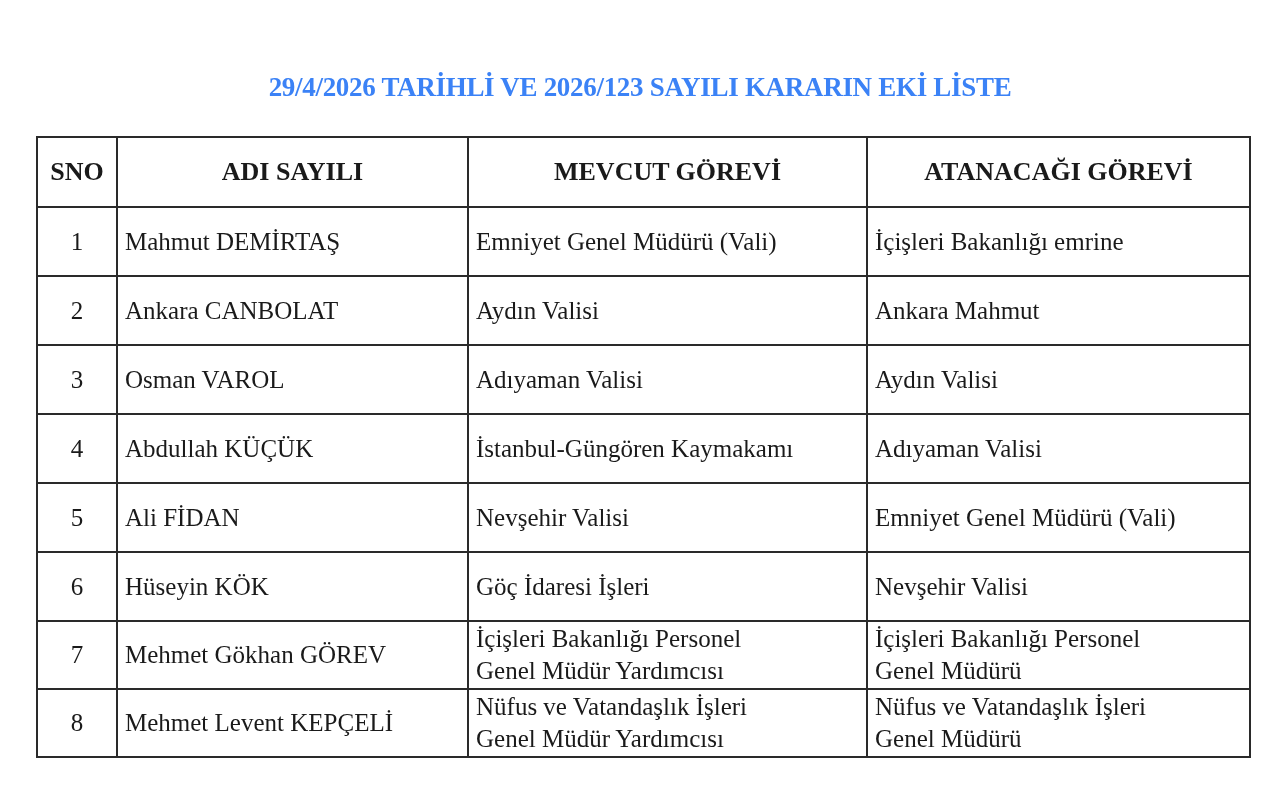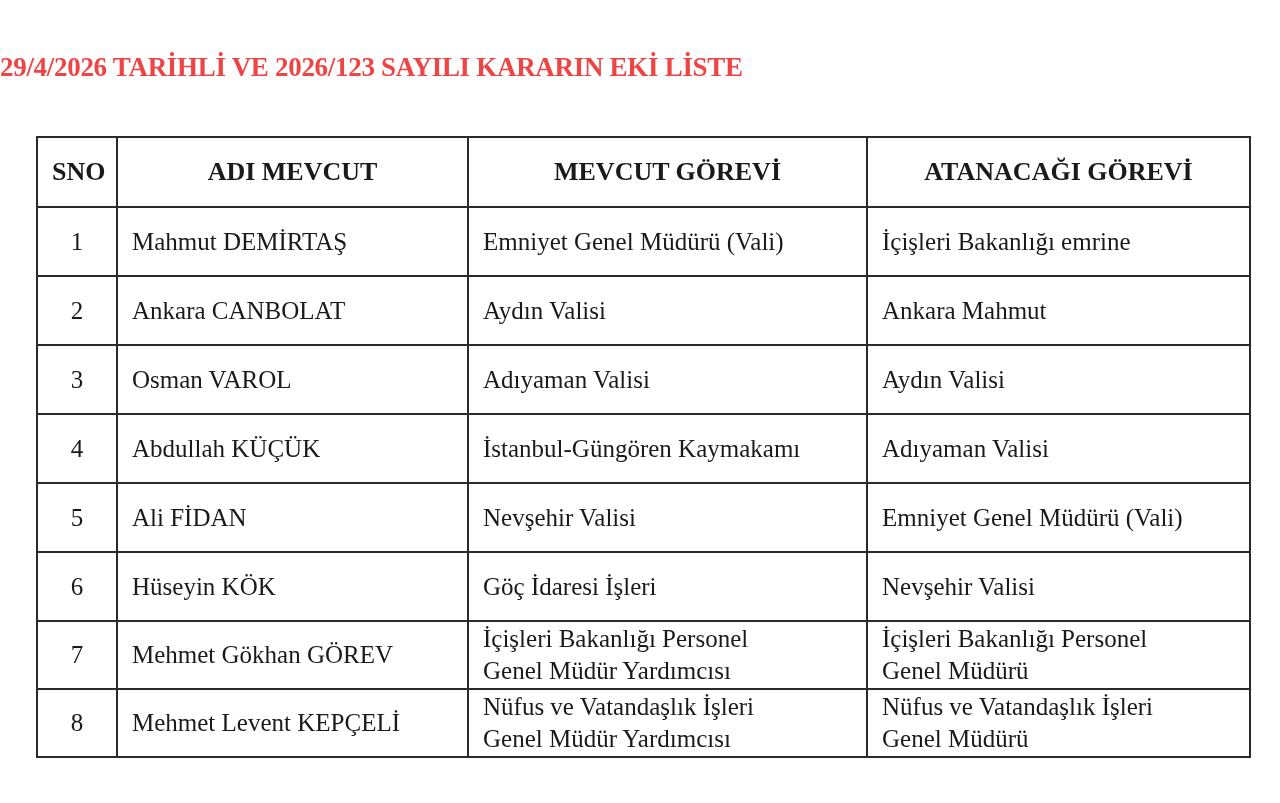--- a/index.html
+++ b/index.html
@@ -1,30 +1,30 @@
 <!DOCTYPE html>
 <html><head>
   <meta charset="utf-8">
   <style>
     html, body { margin: 0; padding: 0; background: #ffffff; }
     body {
       width: 1280px; height: 803px; overflow: hidden; position: relative;
       font-family: "Liberation Serif", "DejaVu Serif", serif; color: #1a1a1a;
     }
     .title {
-      position: absolute; left: 0; top: 52px; width: 1280px; text-align: left;
-      font-weight: bold; font-size: 27px; letter-spacing: -0.3px; color: #ef4444;
+      position: absolute; left: 0; top: 72px; width: 1280px; text-align: center;
+      font-weight: bold; font-size: 27px; letter-spacing: -0.3px; color: #3b82f6;
     }
     table.list {
       position: absolute; left: 36px; top: 136px;
       border-collapse: collapse; table-layout: fixed;
       width: 1213px;
     }
     table.list th, table.list td {
-      border: 2px solid #2a2a2a; padding: 0 14px; font-size: 25px; line-height: 32px;
+      border: 2px solid #2a2a2a; padding: 0 7px; font-size: 25px; line-height: 32px;
       vertical-align: middle; text-align: left;
     }
     table.list th {
       height: 68px; font-weight: bold; text-align: center; font-size: 26px;
     }
     table.list td { height: 67px; }
     table.list td.sno { text-align: center; padding: 0; }
     table.list tr.two-line td { height: 66px; line-height: 32px; }
     col.c-sno { width: 80px; }
     col.c-name { width: 351px; }
@@ -39,21 +39,21 @@
 <table class="list">
   <colgroup>
     <col class="c-sno">
       <col class="c-name">
       <col class="c-cur">
       <col class="c-new">
   </colgroup>
   <thead>
     <tr>
       <th>SNO</th>
-      <th>ADI MEVCUT</th>
+      <th>ADI SAYILI</th>
       <th>MEVCUT GÖREVİ</th>
       <th>ATANACAĞI GÖREVİ</th>
     </tr>
   </thead>
   <tbody>
     <tr>
       <td class="sno">1</td>
       <td>Mahmut DEMİRTAŞ</td>
       <td>Emniyet Genel Müdürü (Vali)</td>
       <td>İçişleri Bakanlığı emrine</td>

